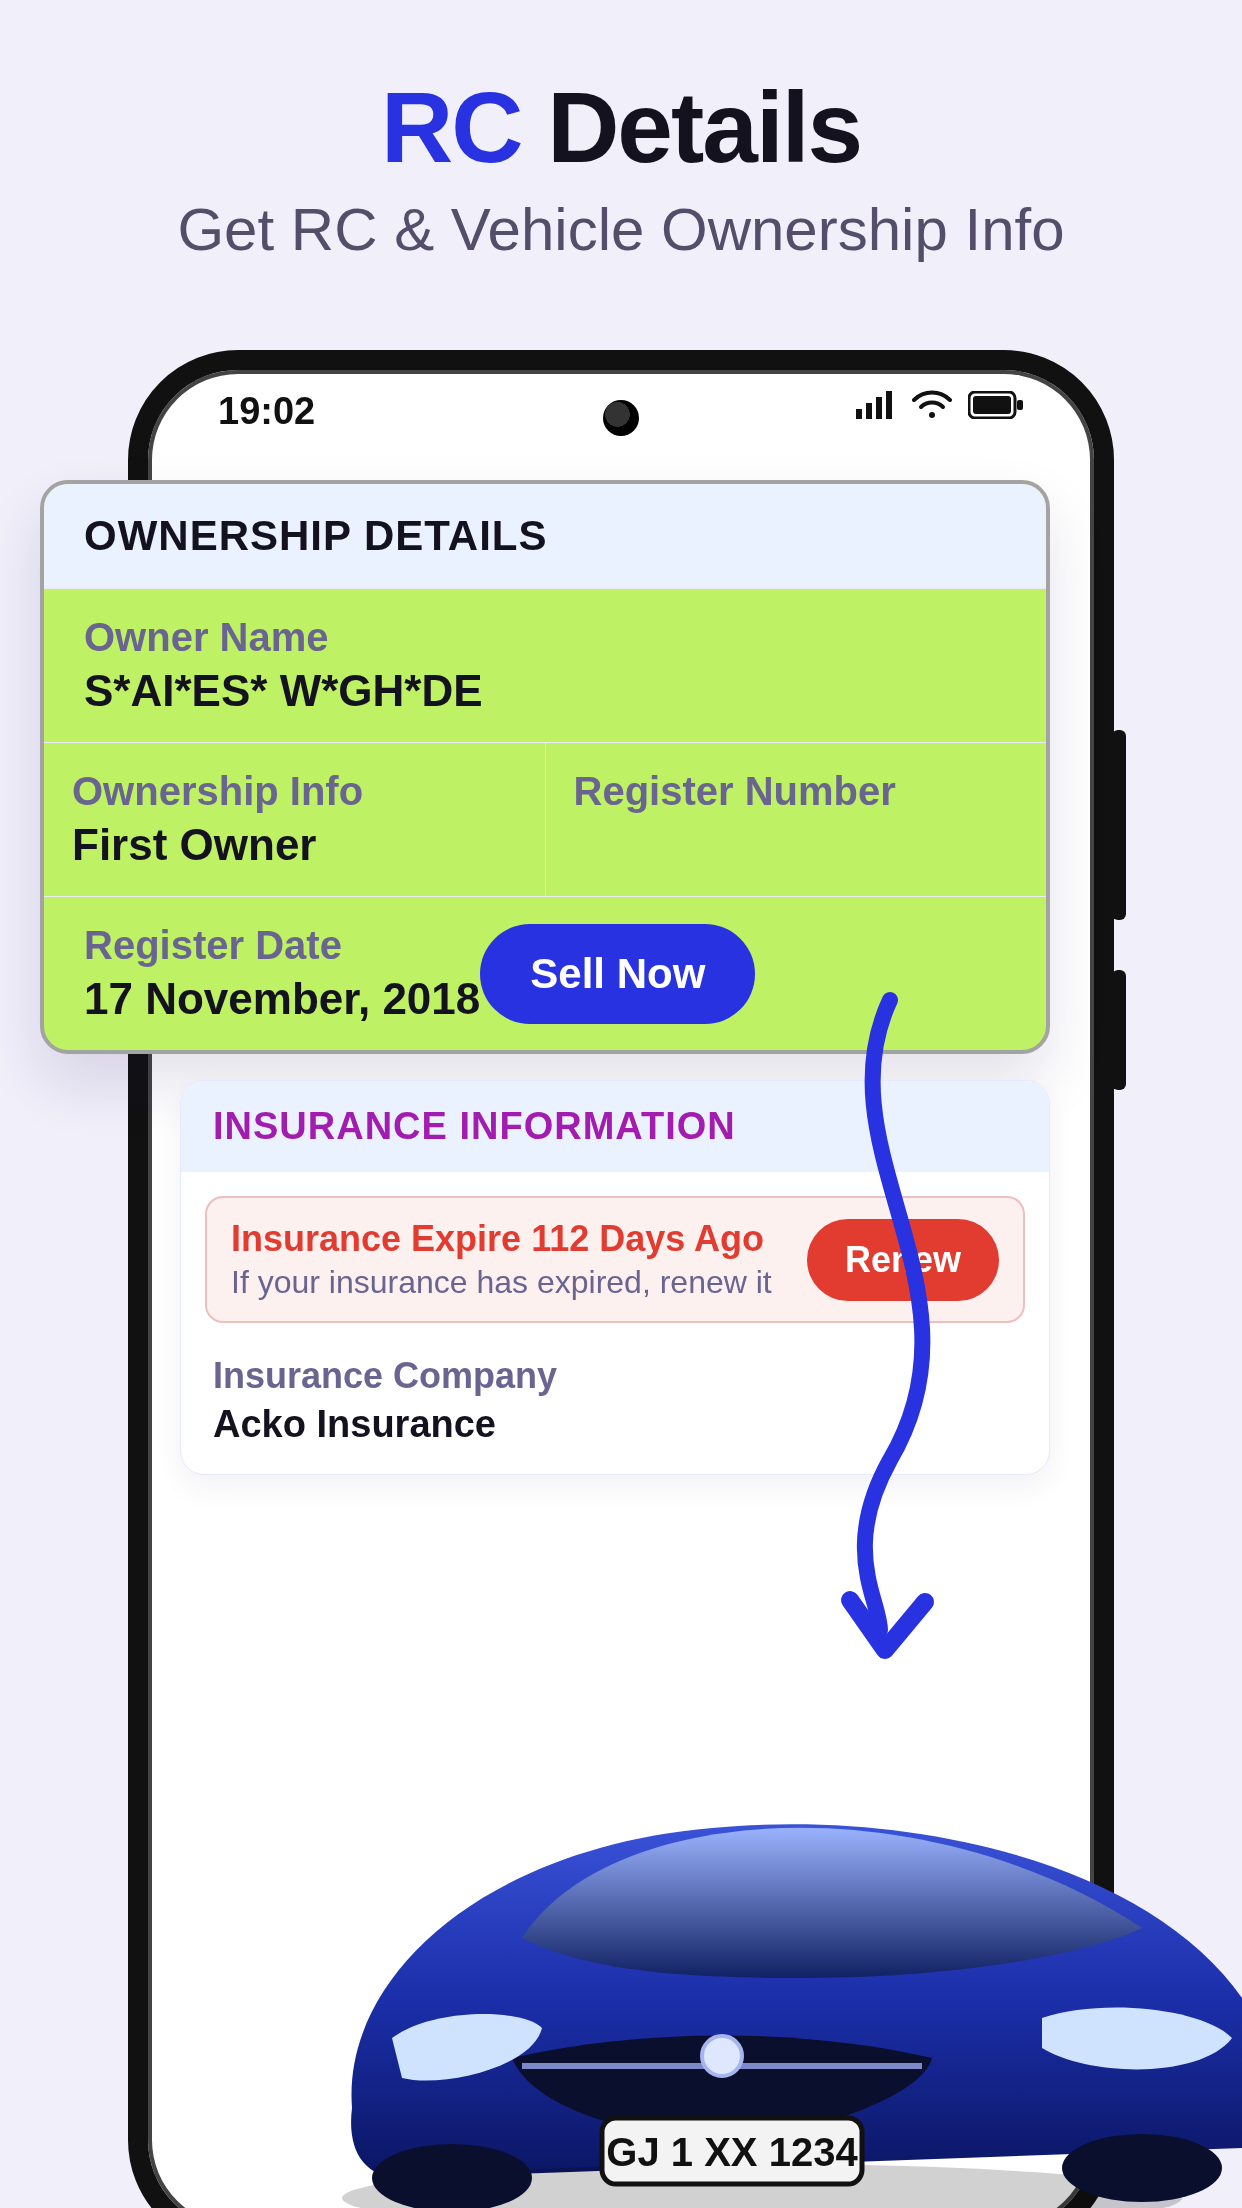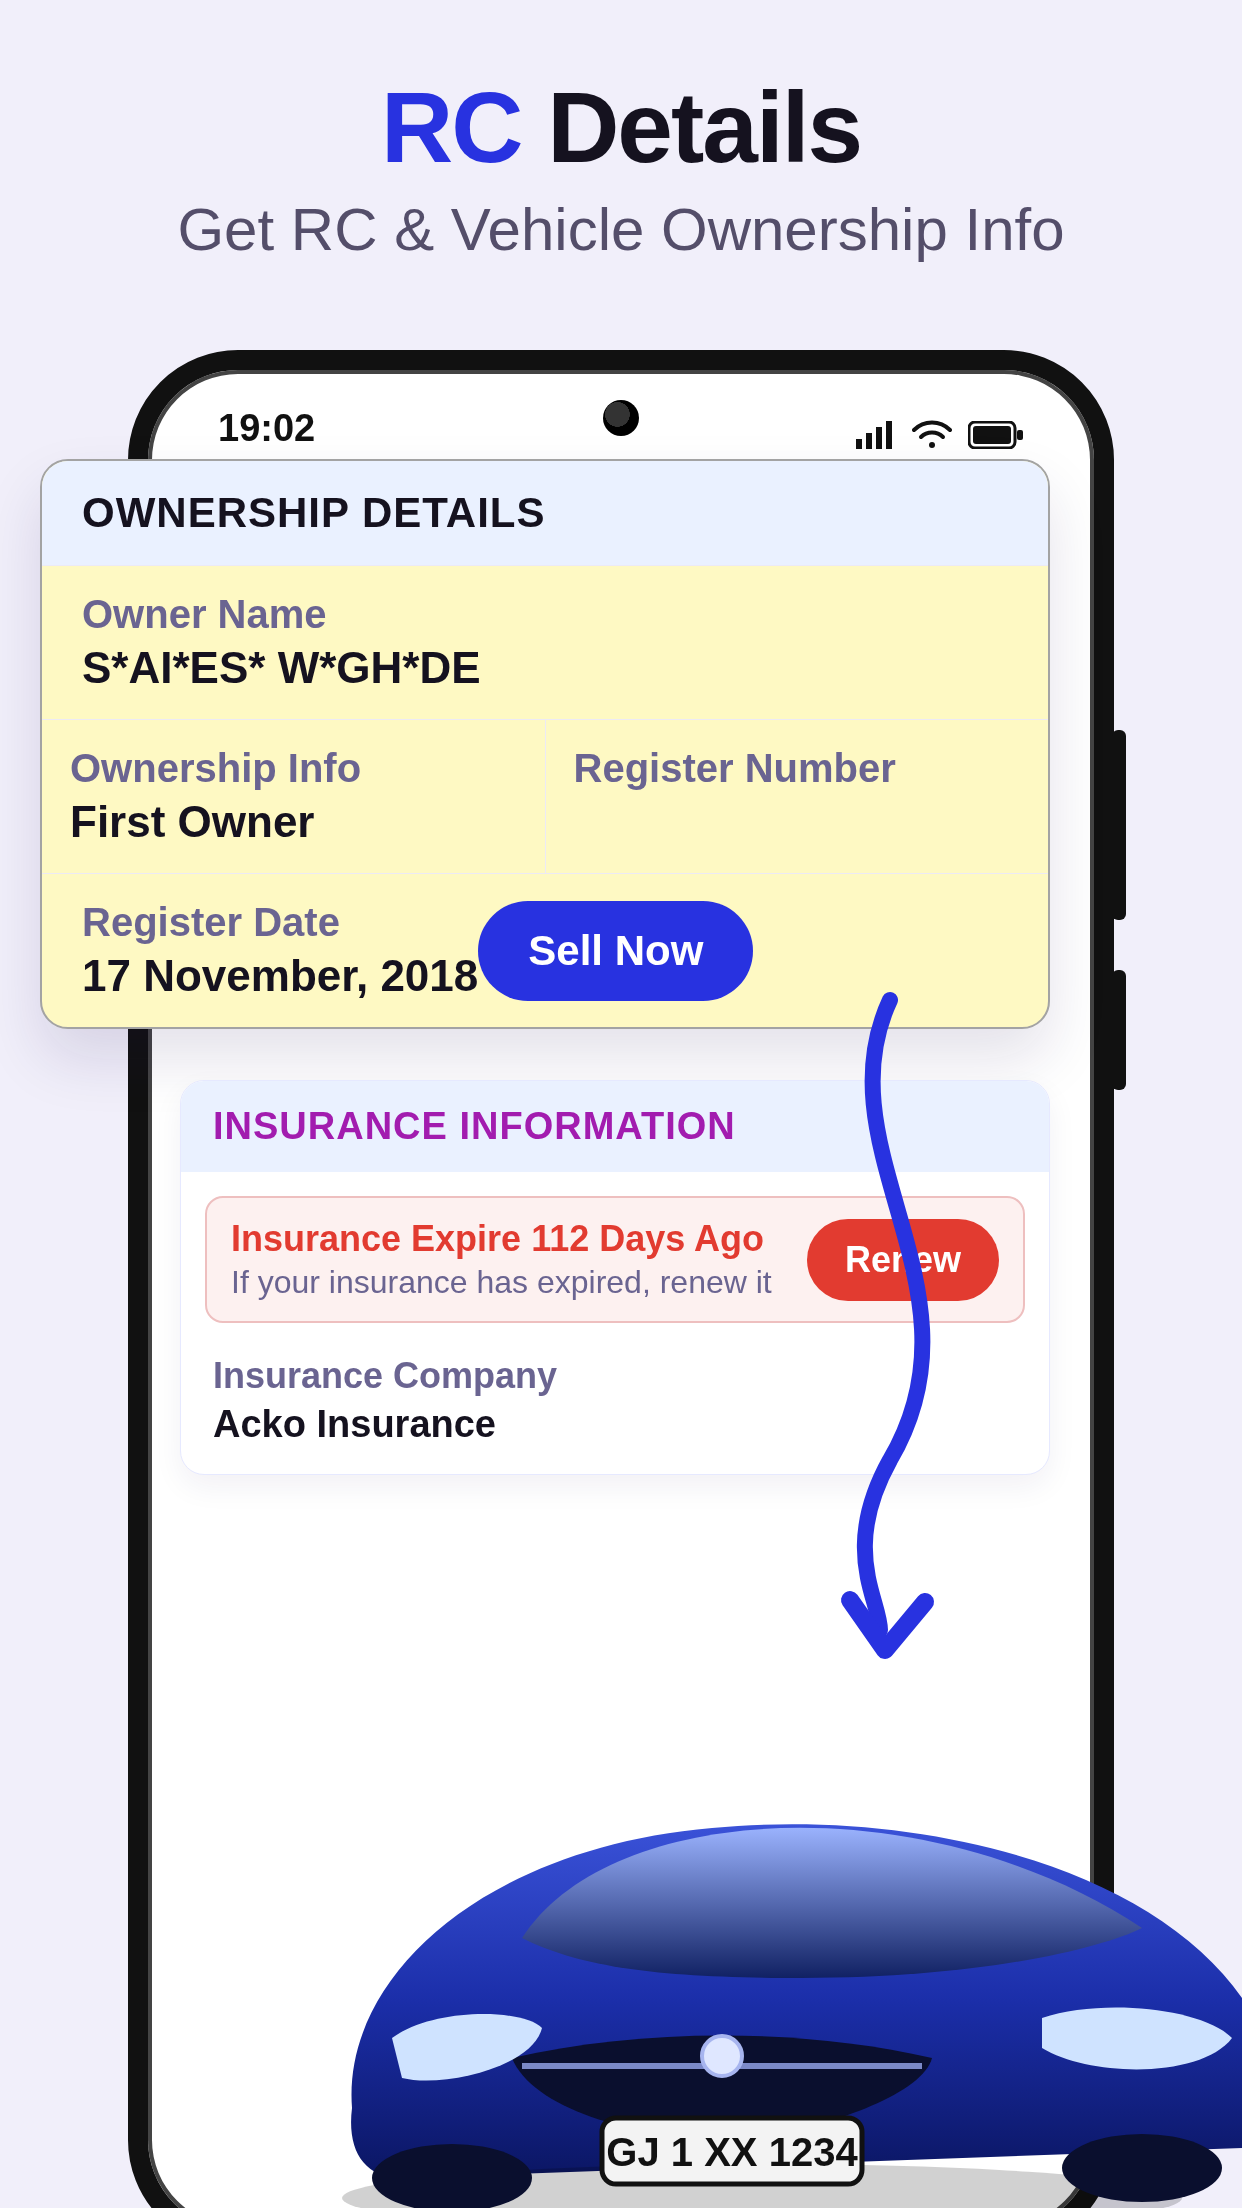--- a/index.html
+++ b/index.html
@@ -72,46 +72,46 @@
     border-radius: 50%;
   }
 
   
   .status {
     position: absolute;
     top: 20px;
     left: 0; right: 0;
     height: 60px;
     display: flex;
-    align-items: flex-end;
+    align-items: flex-start;
     justify-content: space-between;
     padding: 0 70px;
   }
   .status .time {
     font-size: 38px;
     font-weight: 600;
     color: #111;
   }
   .status .right-icons {
     display: flex;
     align-items: center;
     gap: 16px;
   }
 
   
   .card-owner {
     position: absolute;
     left: 40px;
-    top: 459px;
+    top: 480px;
     width: 1010px;
-    background: #fef9c3;
+    background: #bef264;
     border-radius: 28px;
     box-shadow: 0 30px 60px rgba(30,20,80,.12);
     overflow: hidden;
-    border: 2px solid #a3a3a3;
+    border: 4px solid #a3a3a3;
   }
   .card-owner .card-head {
     background: #eaf1ff;
     padding: 28px 40px;
     font-size: 42px;
     font-weight: 800;
     letter-spacing: 1px;
     color: #15121f;
   }
   .row { border-top: 1px solid #eceaf5; padding: 26px 40px; }

